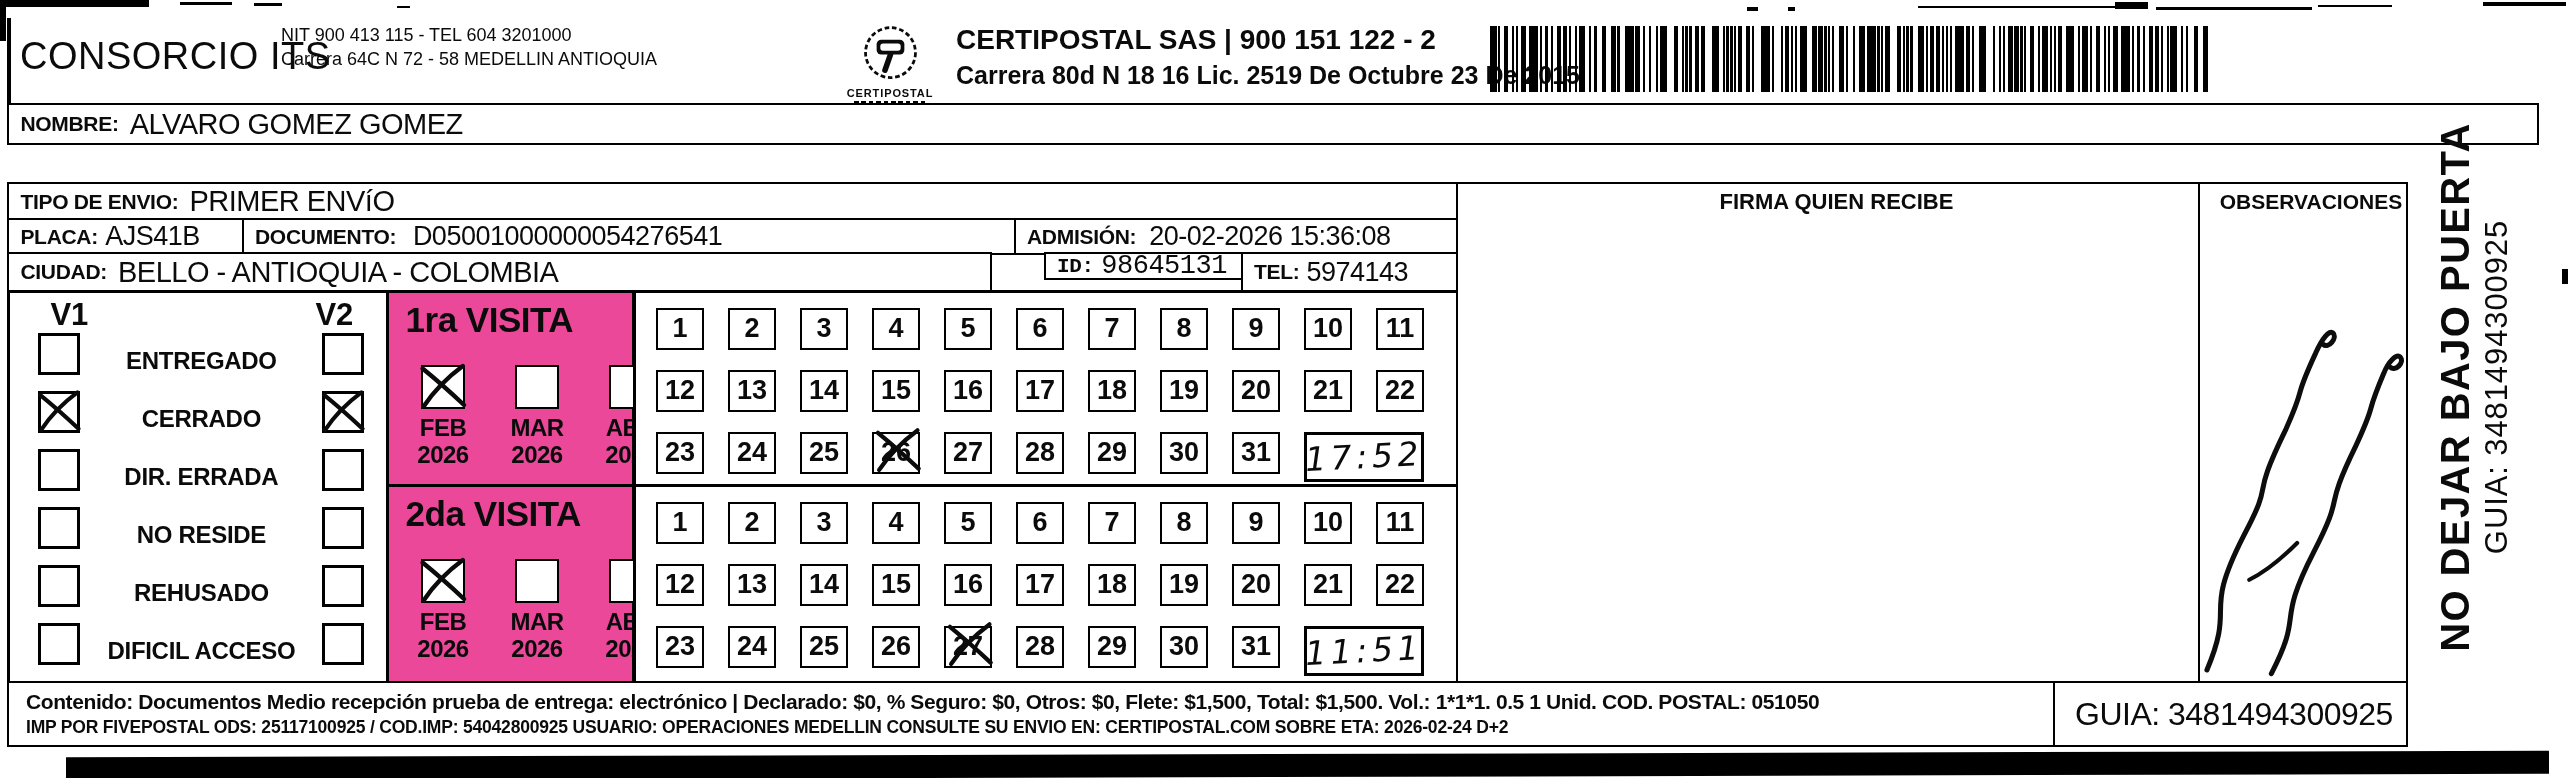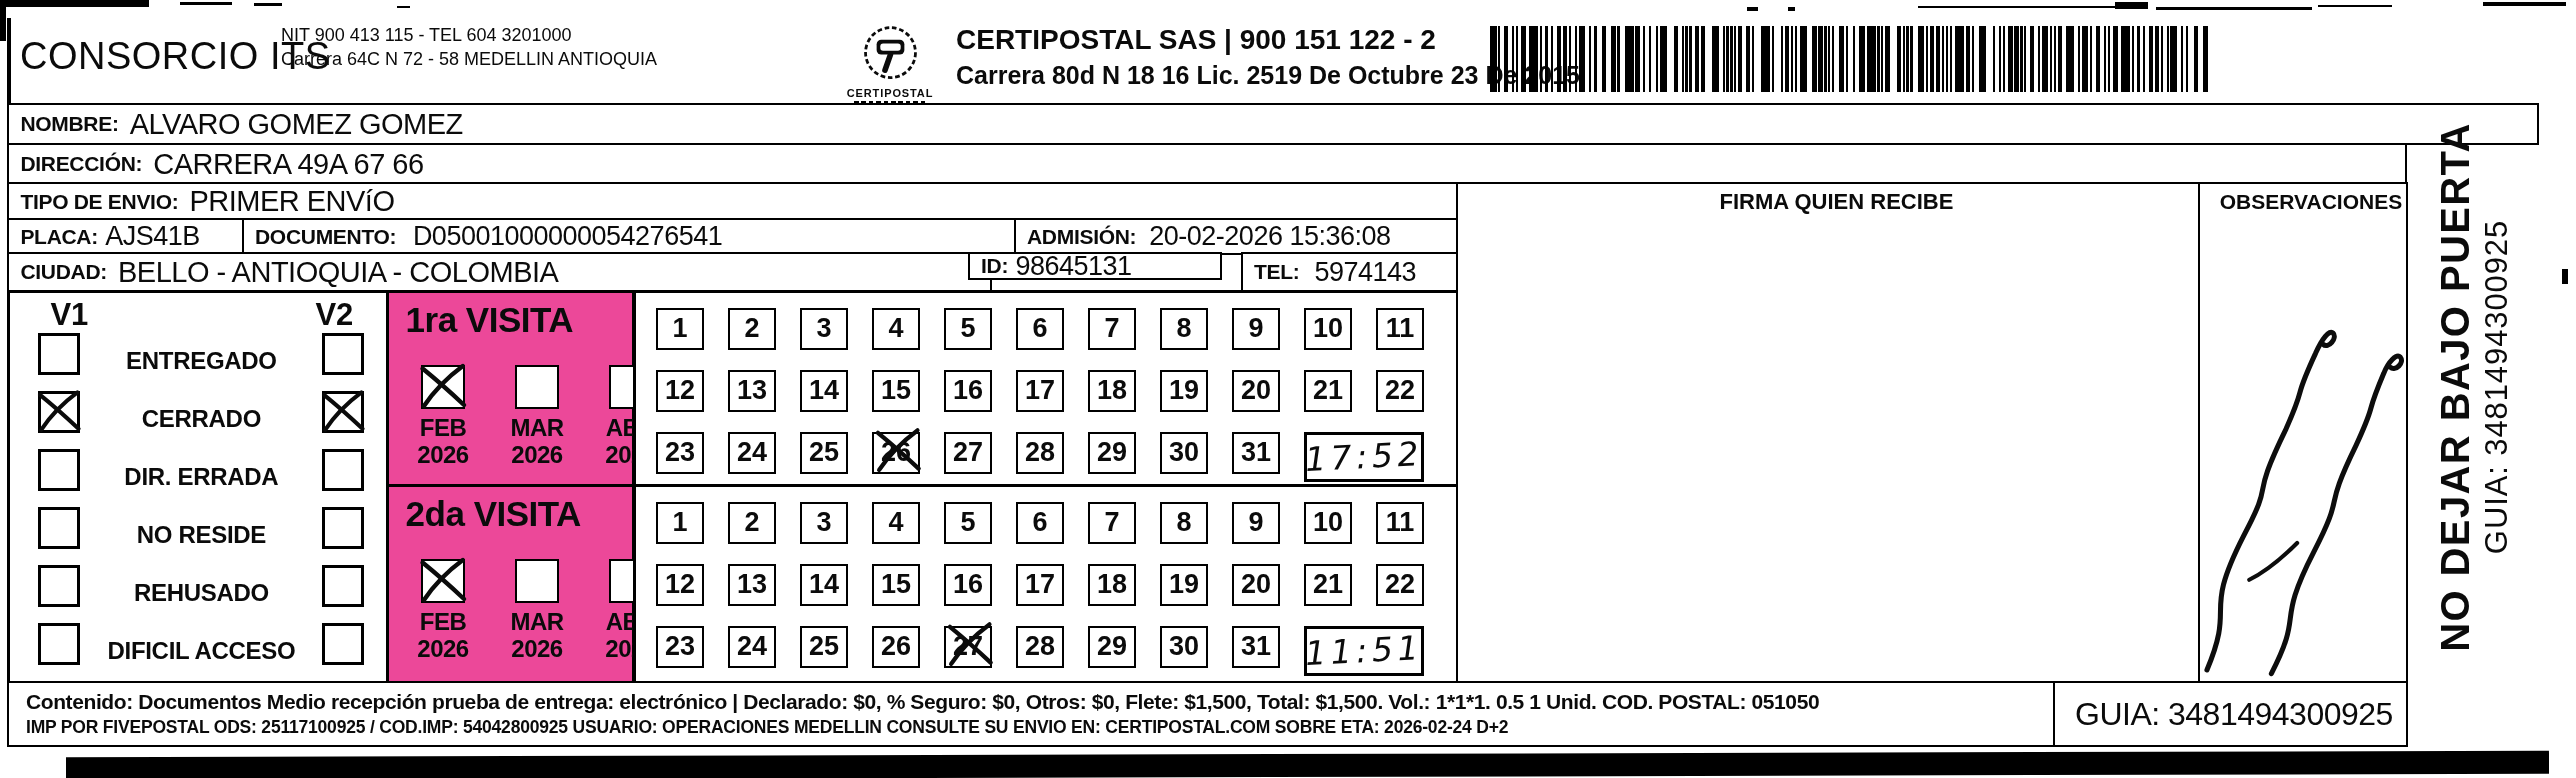--- a/index.html
+++ b/index.html
@@ -214,24 +214,20 @@
       <i style="width: 2.2px; margin-right: 3.5px;"></i>
       <i style="width: 2.2px; margin-right: 5.2px;"></i>
       <i style="width: 4.4px; margin-right: 5.2px;"></i>
       <i style="width: 4.4px; margin-right: 1.7px;"></i>
     </div>
 
   <div class="cell" style="left:7.4px;top:103px;width:2532px;height:42px;">
     <span class="lbl">NOMBRE:</span>
     <span class="val">ALVARO GOMEZ GOMEZ</span>
   </div>
-  <div class="cell" style="left:7.4px;top:143px;width:2400px;height:42px;">
-    <span class="lbl">DIRECCIÓN:</span>
-    <span class="val">CARRERA 49A 67 66</span>
-  </div>
 
   <div class="cell" style="left:7.4px;top:182px;width:1451px;height:39px;">
     <span class="lbl">TIPO DE ENVIO:</span>
     <span class="val">PRIMER ENVíO</span>
   </div>
   <div class="cell center-hdr" style="left:1456px;top:182px;width:745px;height:39px;">
     <span>FIRMA QUIEN RECIBE</span>
   </div>
   <div class="cell center-hdr" style="left:2198px;top:182px;width:210px;height:39px;font-size:21px;">
     <span>OBSERVACIONES</span>
@@ -247,27 +243,27 @@
   </div>
   <div class="cell" style="left:1014px;top:218px;width:444px;height:37px;">
     <span class="lbl">ADMISIÓN:</span>
     <span class="val sm" style="margin-left:13px;">20-02-2026 15:36:08</span>
   </div>
 
   <div class="cell" style="left:7.4px;top:252px;width:985px;height:40px;">
     <span class="lbl">CIUDAD:</span>
     <span class="val">BELLO - ANTIOQUIA - COLOMBIA</span>
   </div>
-  <div class="cell" style="left:968px;top:252px;width:254px;height:28px;">
+  <div class="cell" style="left:1044px;top:252px;width:254px;height:28px;font-family:Liberation Mono, monospace;">
     <span class="lbl">ID:</span>
     <span class="val sm">98645131</span>
   </div>
   <div class="cell" style="left:1241px;top:252px;width:218px;height:40px;">
     <span class="lbl">TEL:</span>
-    <span class="val sm" style="margin-left:15px;">5974143</span>
+    <span class="val sm" style="margin-left:7px;">5974143</span>
   </div>
 
   <div class="abs status-panel" style="left:7.4px;top:290px;width:382px;height:394px;gap:16px;" id="status-panel">
     <span class="vhead" style="left:40px;">V1</span>
     <span class="vhead" style="left:305px;">V2</span>
   <div class="status-row">
         <div class="cb"></div>
         <span class="slabel">ENTREGADO</span>
         <div class="cb"></div>
       </div>

